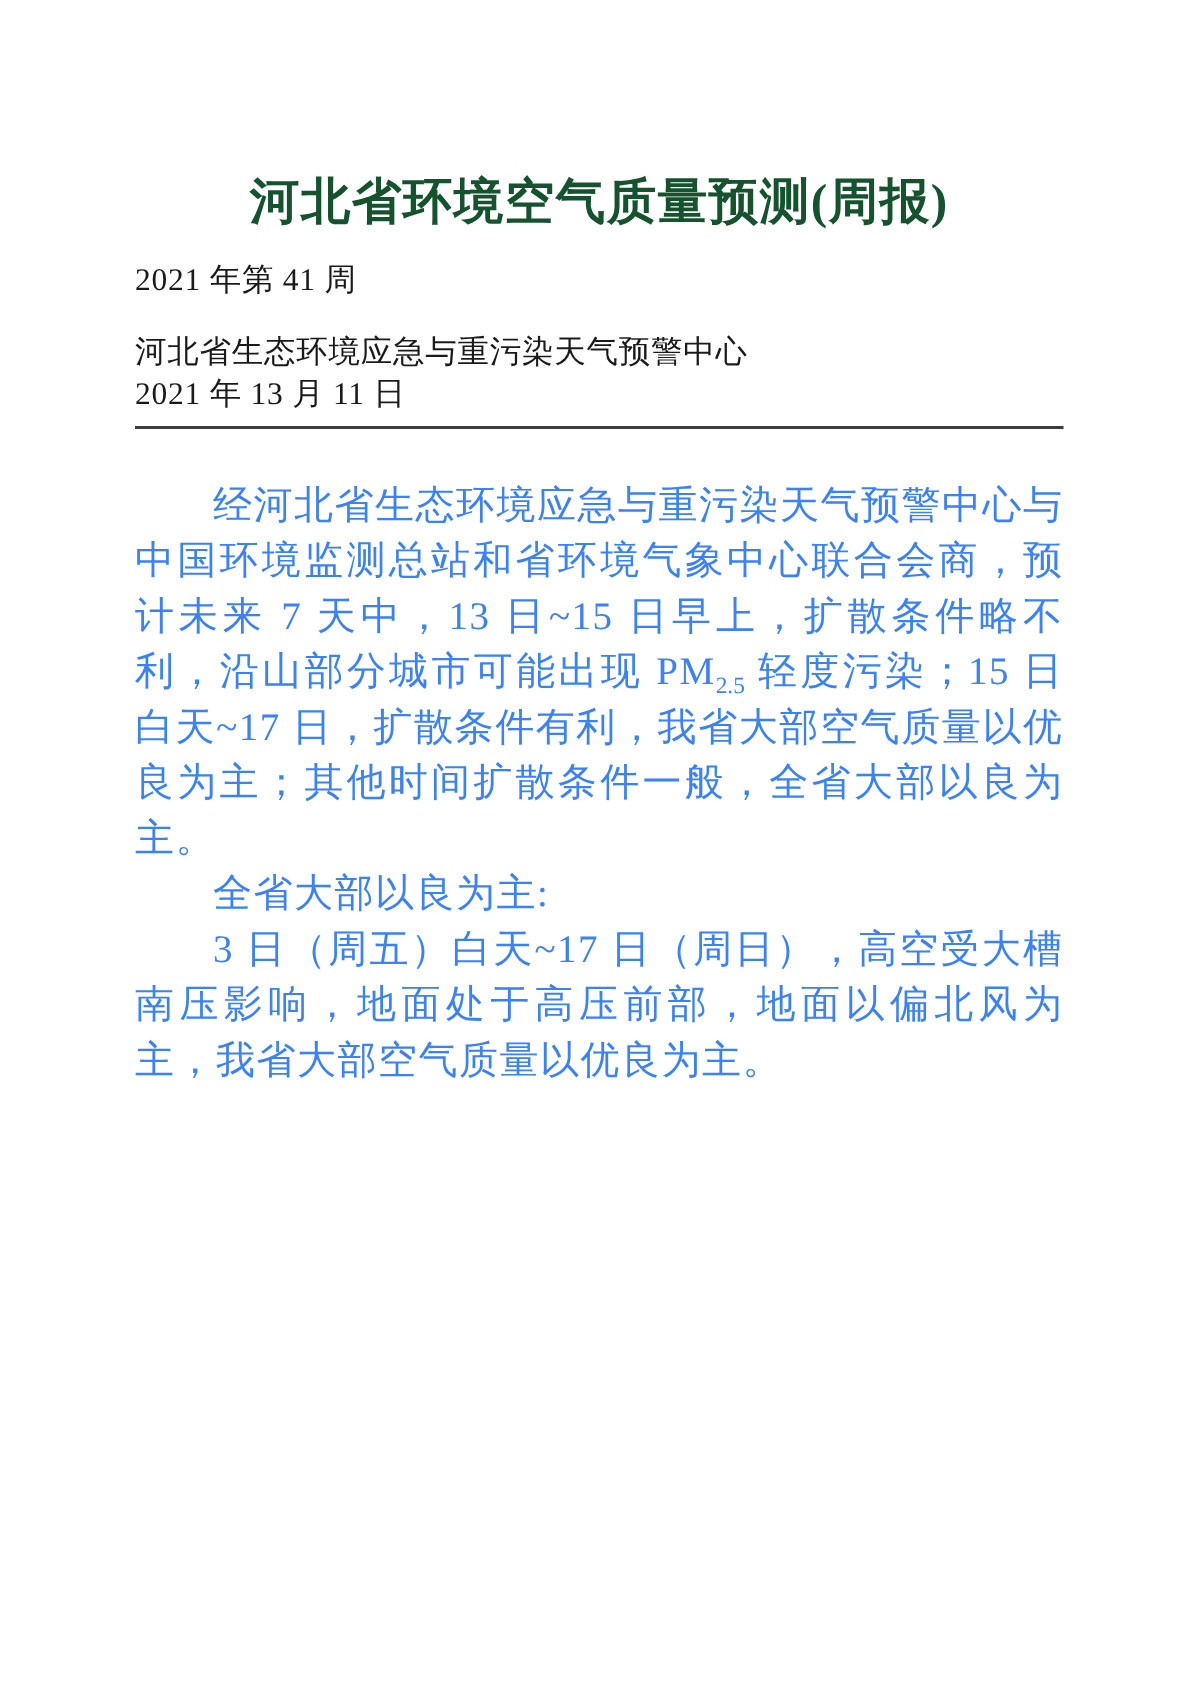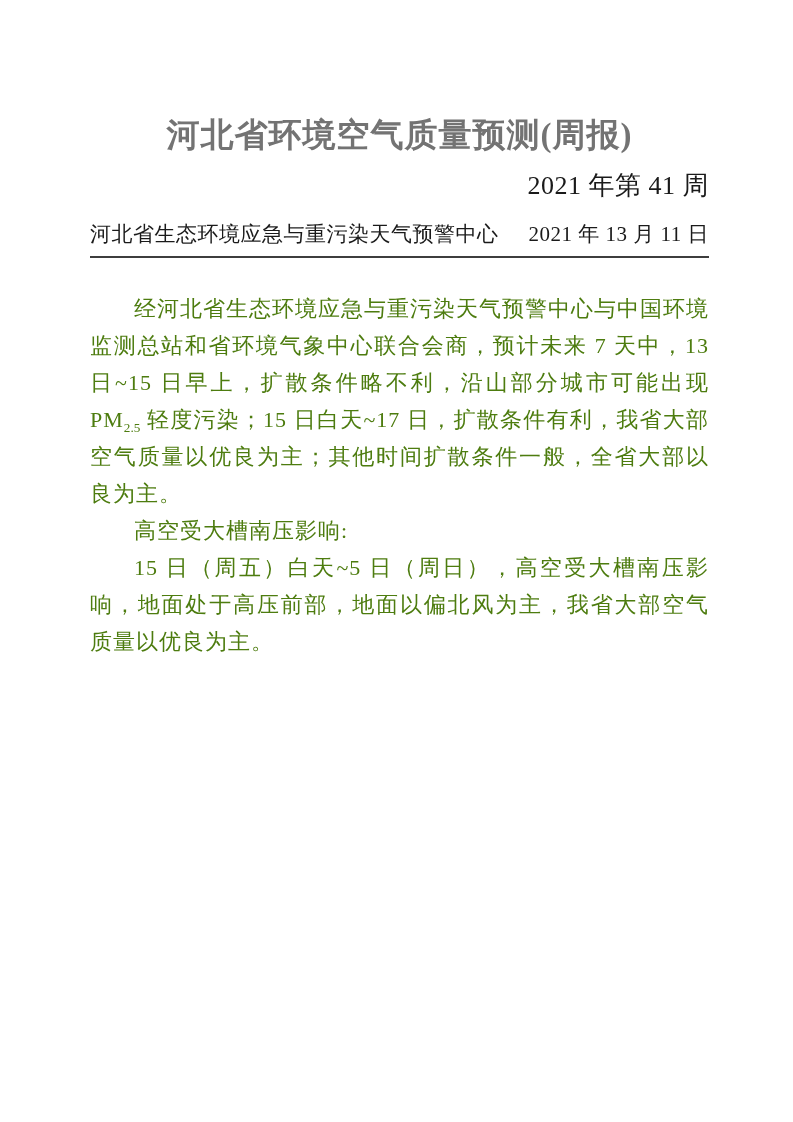--- a/index.html
+++ b/index.html
@@ -24,74 +24,75 @@
     text-align: center;
     font-size: 33px;
     font-weight: bold;
     color: #ff0000;
     line-height: 46px;
     letter-spacing: 1px;
     white-space: nowrap;
   }
   .week-line {
     margin-top: 14px;
-    text-align: right;
-    font-size: 26px;
+    text-align: left;
+    font-size: 21px;
     line-height: 28px;
     letter-spacing: 0.5px;
   }
   .org-line {
     display: flex;
     justify-content: space-between;
     align-items: baseline;
     margin-top: 20px;
     font-size: 21px;
     line-height: 28px;
     letter-spacing: 0.5px;
+    flex-direction: column;
   }
   .rule {
     border: none;
     border-top: 2px solid #3d3d3d;
     margin: 8px 0 0 0;
   }
   .doc-body {
     margin-top: 32px;
   }
   .doc-body p {
     margin: 0;
-    font-size: 22px;
+    font-size: 26px;
     line-height: 37px;
     letter-spacing: 1px;
     text-align: justify;
     text-indent: 2em;
-    color: #4d7c0f;
+    color: #3b82f6;
   }
   .doc-body p sub {
     font-size: 0.6em;
     letter-spacing: 0;
     line-height: 0;
   }
 </style>
 </head>
 <body>
 
 <div class="page">
 
   <header>
-    <h1 class="doc-title" style="color: #737373;">河北省环境空气质量预测(周报)</h1>
+    <h1 class="doc-title" style="color: #14532d;">河北省环境空气质量预测(周报)</h1>
 
     <div class="week-line">2021 年第 41 周</div>
 
     <div class="org-line">
       <span>河北省生态环境应急与重污染天气预警中心</span>
       <span>2021 年 13 月 11 日</span>
     </div>
 
     <hr class="rule" style="border-top-color: rgb(61, 61, 61);">
   </header>
 
   <main class="doc-body">
     <p>经河北省生态环境应急与重污染天气预警中心与中国环境监测总站和省环境气象中心联合会商，预计未来 7 天中，13 日~15 日早上，扩散条件略不利，沿山部分城市可能出现 PM<sub>2.5</sub> 轻度污染；15 日白天~17 日，扩散条件有利，我省大部空气质量以优良为主；其他时间扩散条件一般，全省大部以良为主。</p>
-    <p>高空受大槽南压影响:</p>
-    <p>15 日（周五）白天~5 日（周日），高空受大槽南压影响，地面处于高压前部，地面以偏北风为主，我省大部空气质量以优良为主。</p>
+    <p>全省大部以良为主:</p>
+    <p>3 日（周五）白天~17 日（周日），高空受大槽南压影响，地面处于高压前部，地面以偏北风为主，我省大部空气质量以优良为主。</p>
   </main>
 
 </div>
 
 </body></html>

